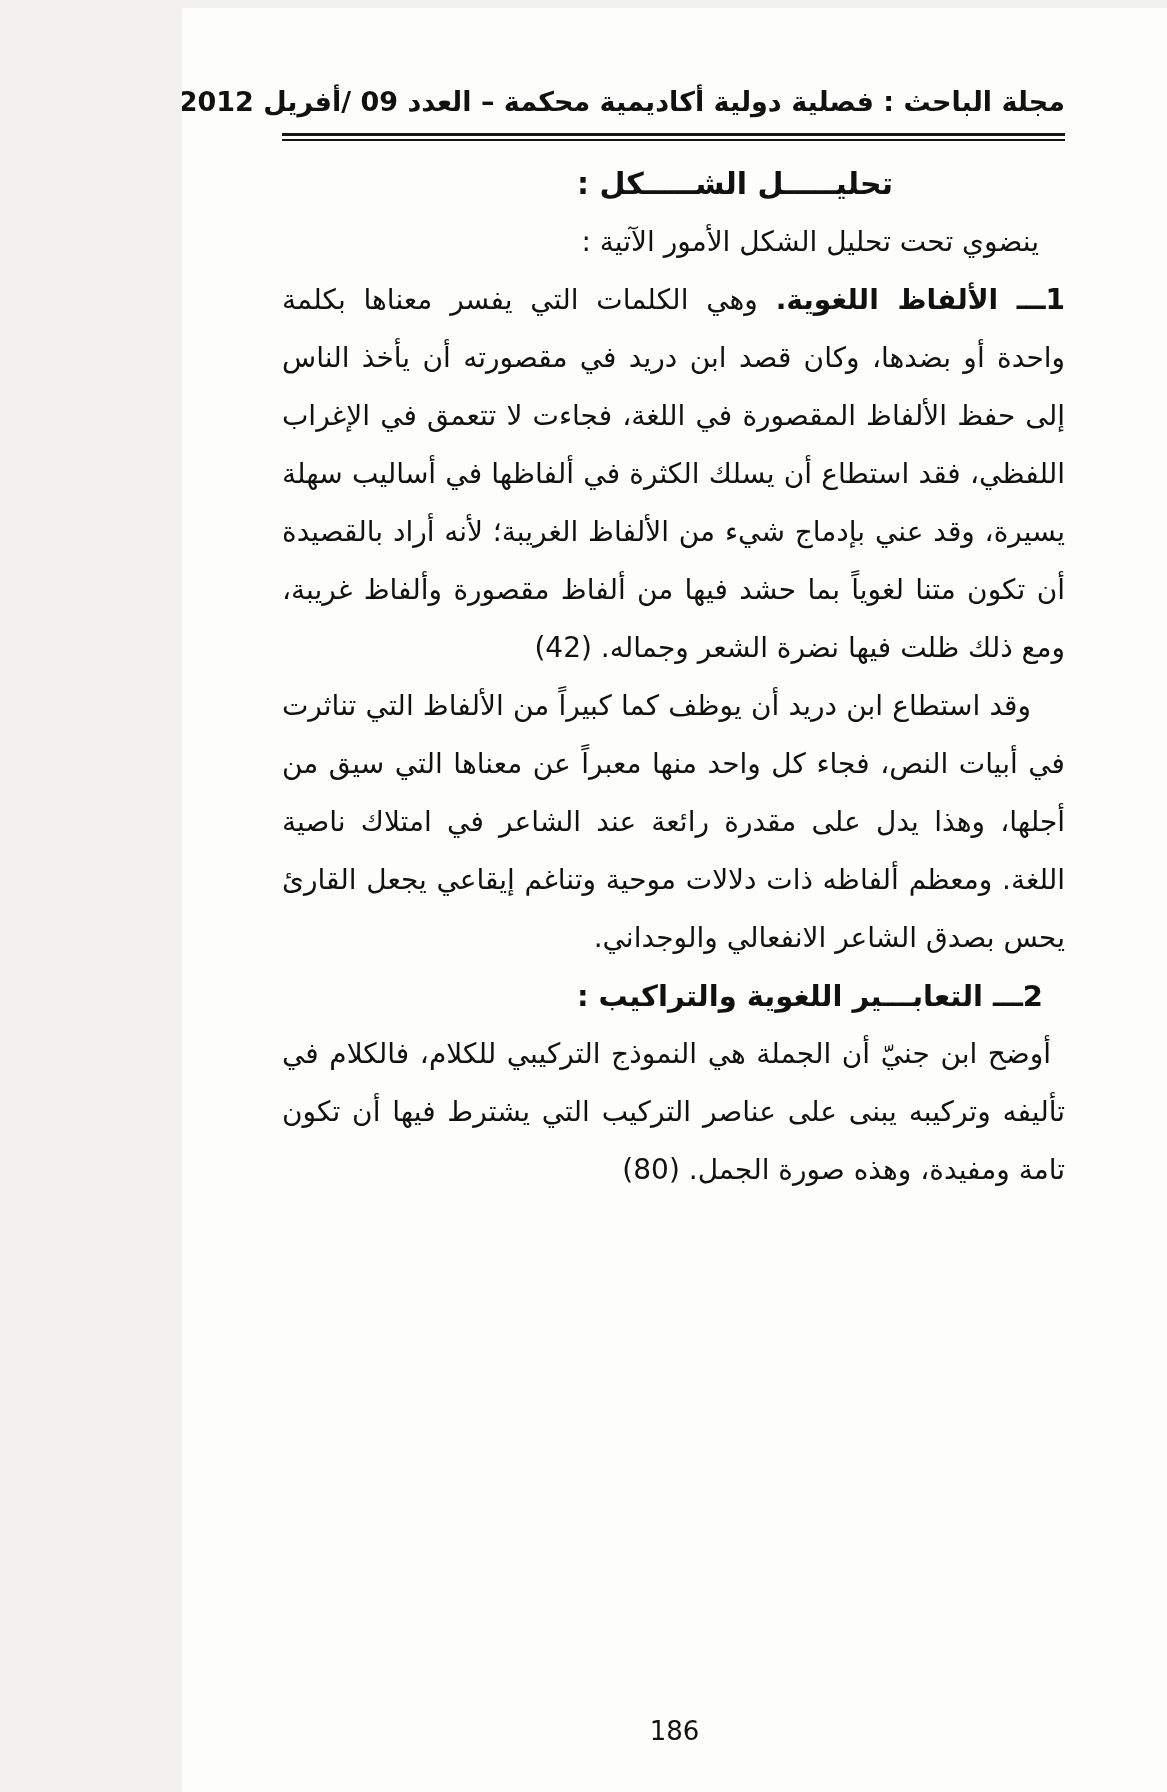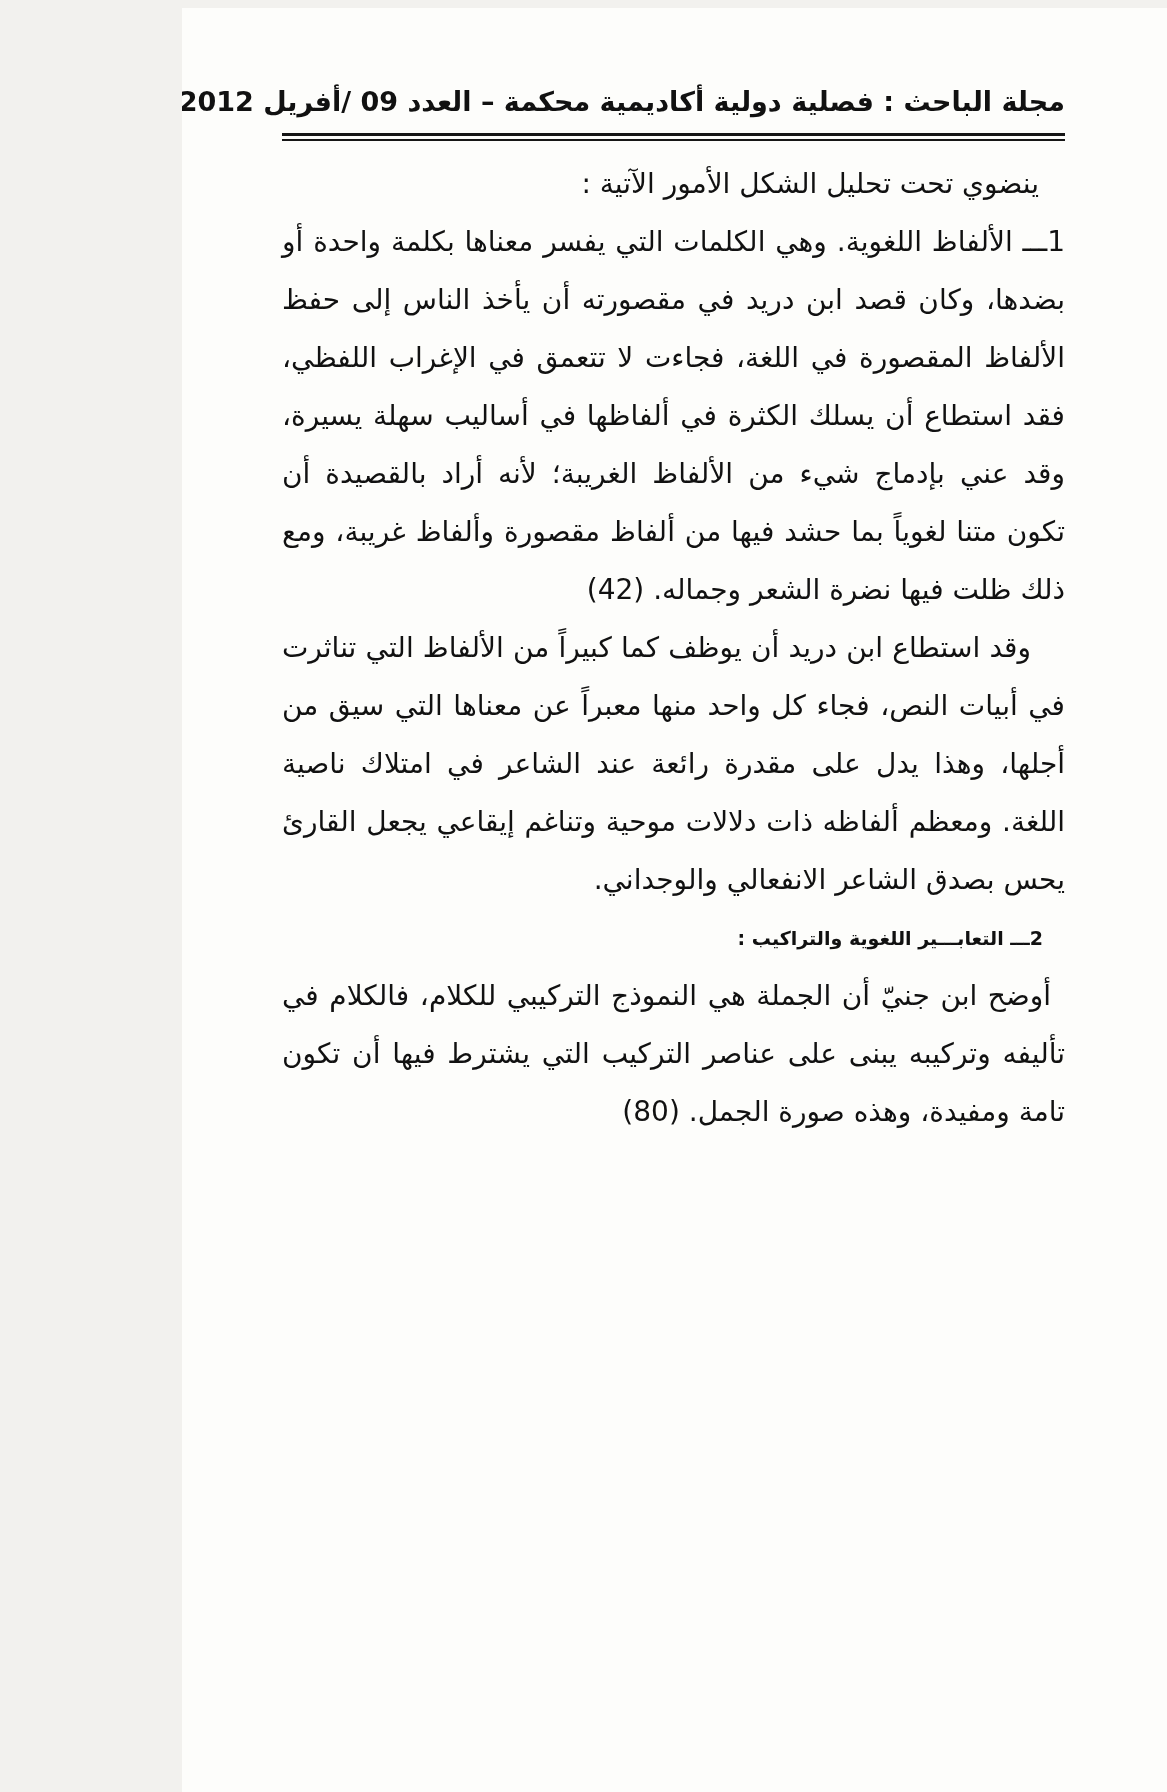--- a/index.html
+++ b/index.html
@@ -47,24 +47,24 @@
   .section-heading-1 {
     font-weight: bold;
     font-size: 30px;
     padding-right: 172px;
     text-align: right;
   }
   .section-intro { text-indent: 26px; }
   .para { }
   .indent-sm { text-indent: 34px; }
   .indent-xs { text-indent: 14px; }
-  .lead-bold { font-weight: normal; }
+  .lead-bold { font-weight: bold; }
   .section-heading-2 {
     font-weight: bold;
-    font-size: 19px;
+    font-size: 29px;
     text-indent: 22px;
     text-align: right;
   }
   .page-number {
     position: absolute;
     bottom: 54px;
     left: 0;
     right: 0;
     text-align: center;
     font-size: 26px;
@@ -76,28 +76,30 @@
 
 <div class="page">
 
   <div class="journal-header">مجلة الباحث : فصلية دولية أكاديمية محكمة – العدد 09 /أفريل 2012</div>
 
   <div class="double-rule"></div>
 
   <div class="body-text">
 
 
+    <p class="section-heading-1">تحليـــــل الشـــــكل :</p>
 
     <p class="section-intro">ينضوي تحت تحليل الشكل الأمور الآتية :</p>
 
     <p class="para"><span class="lead-bold">1ـــ الألفاظ اللغوية.</span> <span>وهي الكلمات التي يفسر معناها بكلمة واحدة أو بضدها، وكان قصد ابن دريد في مقصورته أن يأخذ الناس إلى حفظ الألفاظ المقصورة في اللغة، فجاءت لا تتعمق في الإغراب اللفظي، فقد استطاع أن يسلك الكثرة في ألفاظها في أساليب سهلة يسيرة، وقد عني بإدماج شيء من الألفاظ الغريبة؛ لأنه أراد بالقصيدة أن تكون متنا لغوياً بما حشد فيها من ألفاظ مقصورة وألفاظ غريبة، ومع ذلك ظلت فيها نضرة الشعر وجماله. (42)</span></p>
 
     <p class="para indent-sm">وقد استطاع ابن دريد أن يوظف كما كبيراً من الألفاظ التي تناثرت في أبيات النص، فجاء كل واحد منها معبراً عن معناها التي سيق من أجلها، وهذا يدل على مقدرة رائعة عند الشاعر في امتلاك ناصية اللغة. ومعظم ألفاظه ذات دلالات موحية وتناغم إيقاعي يجعل القارئ يحس بصدق الشاعر الانفعالي والوجداني.</p>
 
 
     <p class="section-heading-2">2ـــ التعابـــير اللغوية والتراكيب :</p>
 
     <p class="para indent-xs">أوضح ابن جنيّ أن الجملة هي النموذج التركيبي للكلام، فالكلام في تأليفه وتركيبه يبنى على عناصر التركيب التي يشترط فيها أن تكون تامة ومفيدة، وهذه صورة الجمل. (80)</p>
 
   </div>
 
+  <div class="page-number">186</div>
 
 </div>
 
 </body></html>

